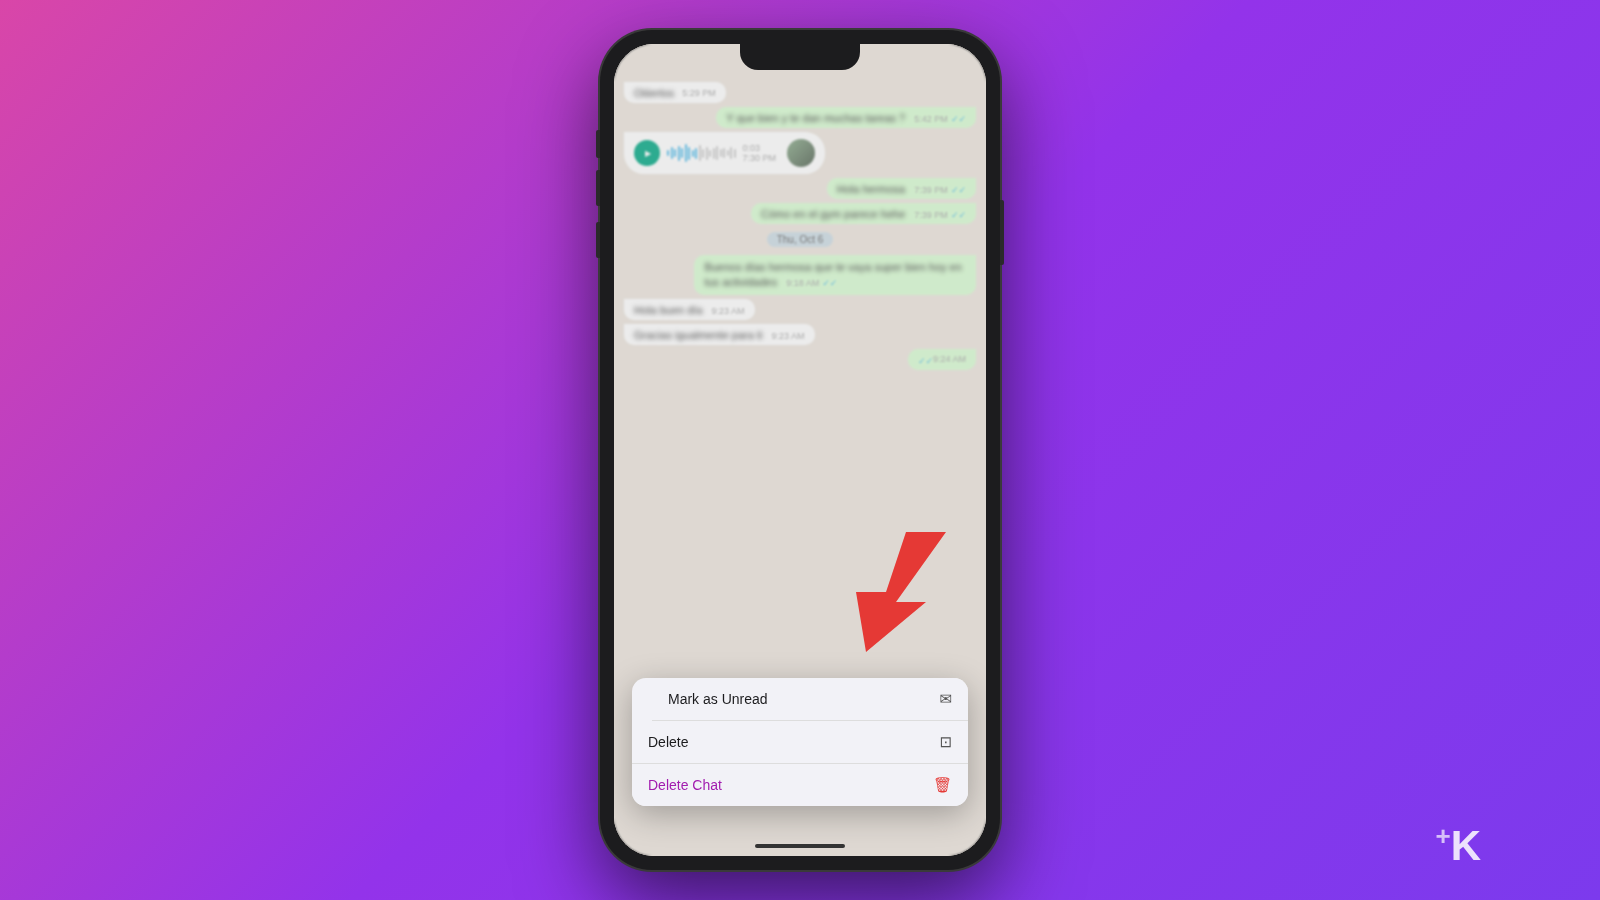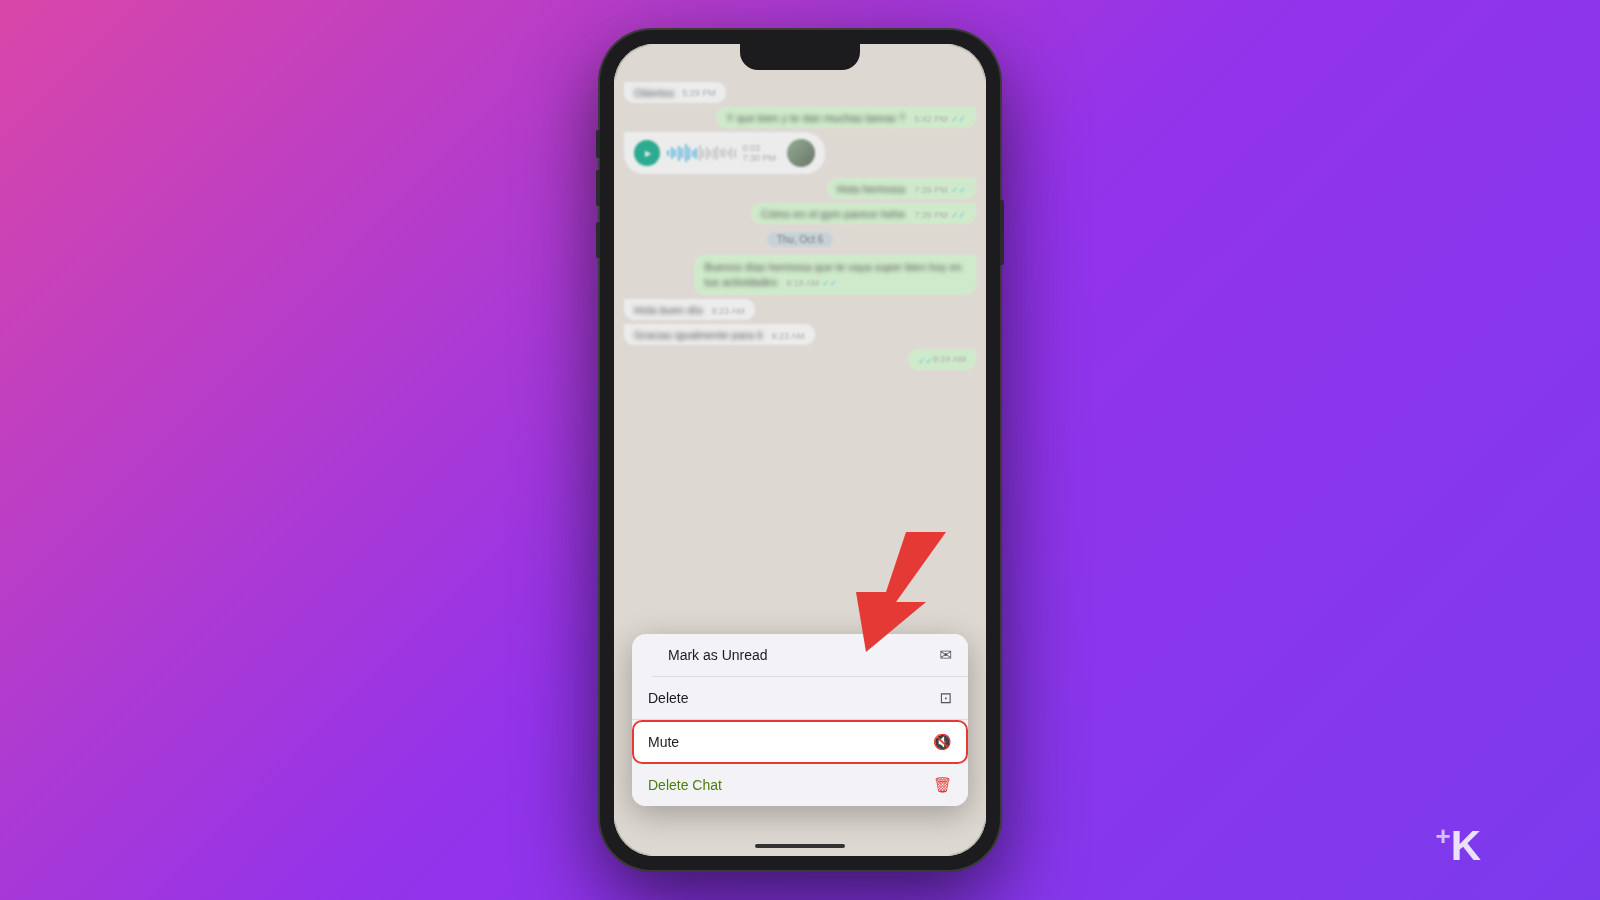--- a/index.html
+++ b/index.html
@@ -176,27 +176,23 @@
         <div style="display:flex;align-items:center;justify-content:space-between;padding:12px 16px;border-bottom:1px solid #ddd;background:#f2f2f7;margin-left:20px;">
           <span style="font-size:14px;color:#1c1c1e;">Mark as Unread</span>
           <span style="font-size:15px;color:#555;">✉</span>
         </div>
 
         <div style="display:flex;align-items:center;justify-content:space-between;padding:12px 16px;border-bottom:1px solid #ddd;background:#f2f2f7;">
           <span style="font-size:14px;color:#1c1c1e;">Delete</span>
           <span style="font-size:15px;color:#555;">⊡</span>
         </div>
 
-        <div style="display:flex;align-items:center;justify-content:space-between;padding:11px 14px;border:2.5px solid #e53935;border-radius:10px;background:#fff;margin:0;z-index:61;position:relative;">
-          <span style="font-size:14px;color:#1c1c1e;">Mute</span>
-          <span style="font-size:15px;color:#555;">🔇</span>
-        </div>
 
         <div style="display:flex;align-items:center;justify-content:space-between;padding:12px 16px;background:#f2f2f7;">
-          <span style="font-size:14px;color:#4d7c0f;">Delete Chat</span>
+          <span style="font-size:14px;color:#a21caf;">Delete Chat</span>
           <span style="font-size:15px;color:#e53935;">🗑</span>
         </div>
 
       </div>
 
       <div style="position:absolute;bottom:8px;left:50%;transform:translateX(-50%);width:90px;height:4px;background:#333;border-radius:2px;z-index:100;"></div>
 
     </div>
   </div>
 </div>

